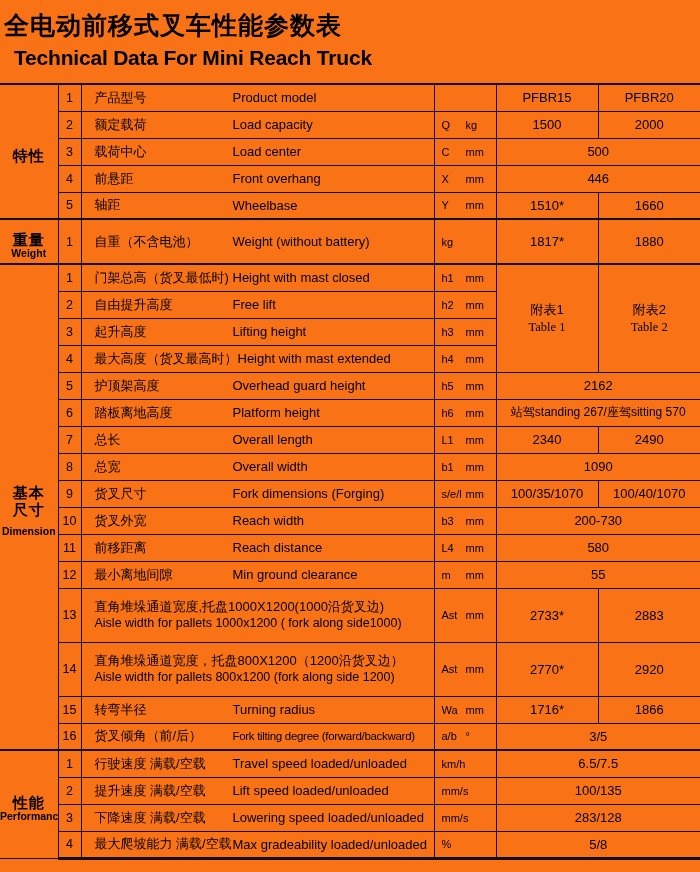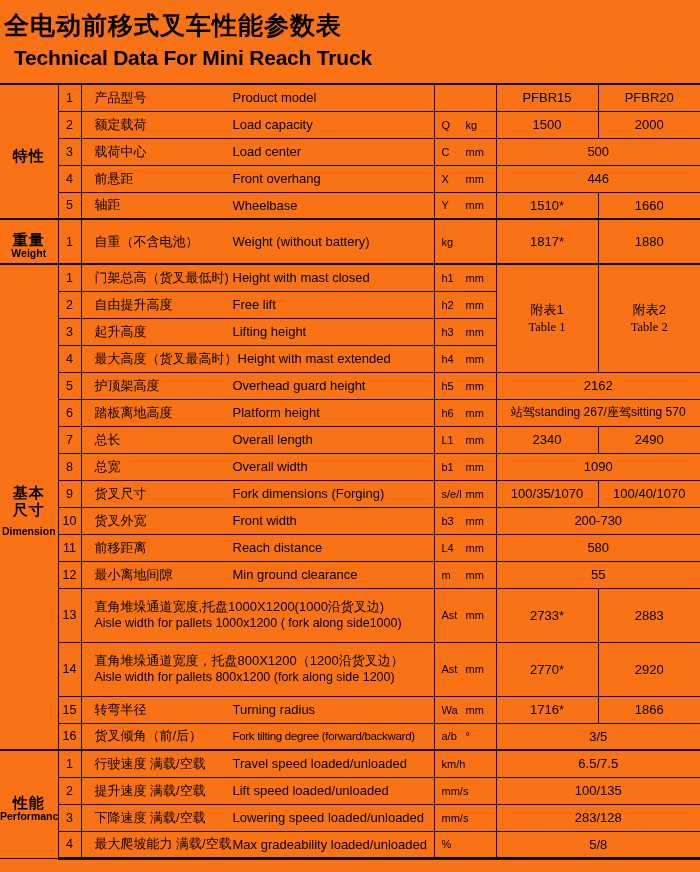--- a/index.html
+++ b/index.html
@@ -249,21 +249,21 @@
           </td>
       <td class="unit"><span class="sym">s/e/l</span><span>mm</span></td>
       <td class="val">100/35/1070</td>
       <td class="val r">100/40/1070</td>
     </tr>
     <tr>
       <td class="num">10</td>
       <td class="name">
             <span class="line">
               <span class="cn">货叉外宽</span>
-              <span class="en">Front width</span>
+              <span class="en">Reach width</span>
             </span>
           </td>
       <td class="unit"><span class="sym">b3</span><span>mm</span></td>
       <td class="val r" colspan="2">200-730</td>
     </tr>
     <tr>
       <td class="num">11</td>
       <td class="name">
             <span class="line">
               <span class="cn">前移距离</span>

